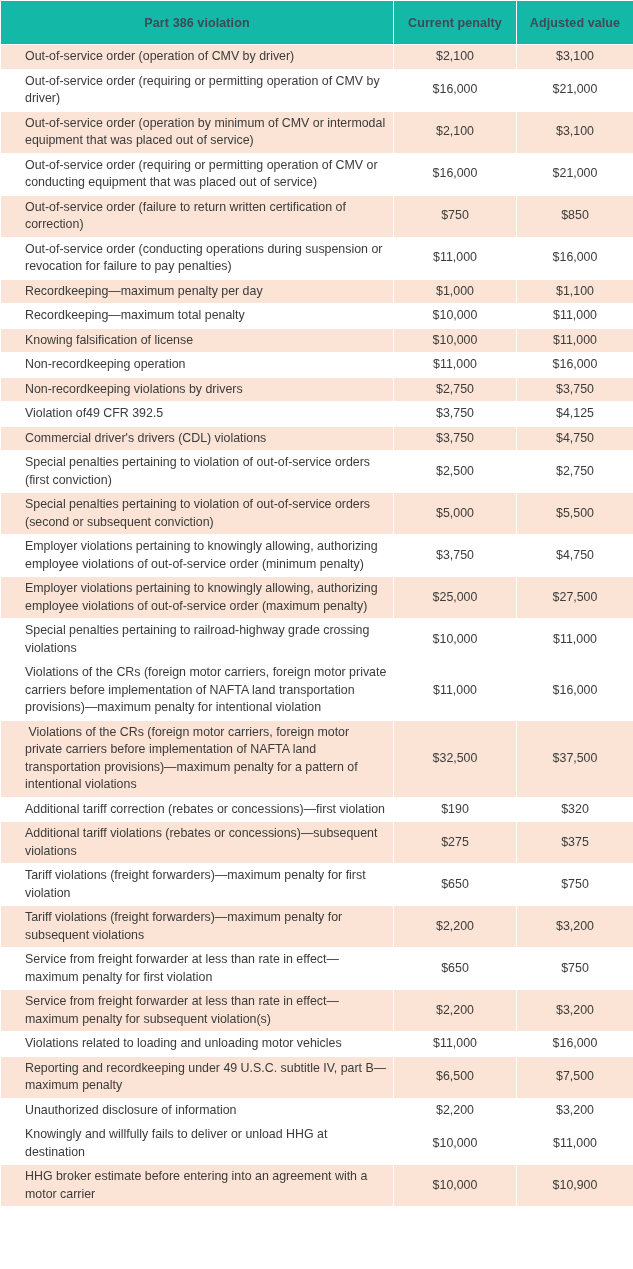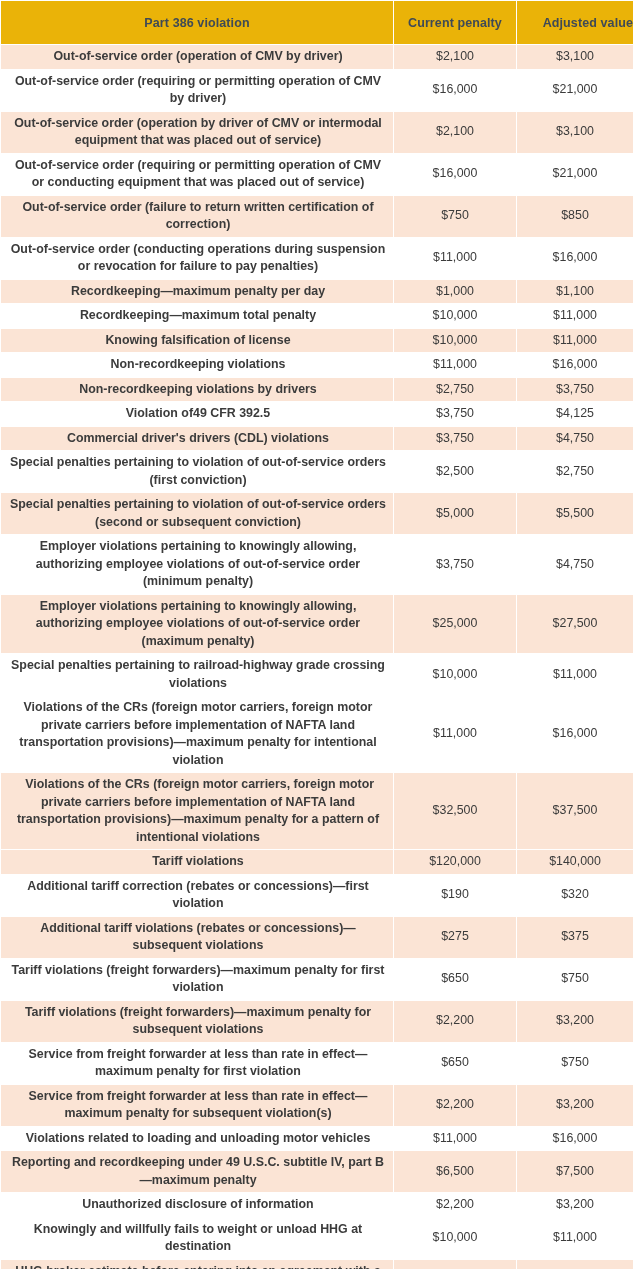--- a/index.html
+++ b/index.html
@@ -30,48 +30,47 @@
     color: #3F4A56;
     font-size: 12.5px;
     font-weight: bold;
     height: 43px;
     vertical-align: middle;
     text-align: center;
     letter-spacing: 0.1px;
   }
   th.col-violation { width: 392px; }
   th.col-current   { width: 122px; }
-  th.col-adjusted  { width: 116px; text-align: right; }
+  th.col-adjusted  { width: 116px; }
 
   tbody td {
     font-size: 12.4px;
     color: #3B3B3B;
     background: #FFFFFF;
     line-height: 17.5px;
   }
   tbody tr.shade td {
     background: #FBE4D5;
   }
   td.violation {
-    text-align: center;
-    padding: 3px 6px 3px 8px;
+    text-align: left;
+    padding: 3px 6px 3px 24px;
     vertical-align: middle;
-    font-weight: bold;
   }
   td.amount {
     text-align: center;
     vertical-align: middle;
     padding: 3px 4px;
   }
   td.violation .txt {
     display: block;
     white-space: pre-wrap;
   }
 </style>
-<style>thead th{background:#eab308;color:#3F4A56;}tbody td{background:#FFFFFF;color:#3B3B3B;}tbody tr.shade td{background:#FBE4D5;}</style></head>
+<style>thead th{background:#14b8a6;color:#3F4A56;}tbody td{background:#FFFFFF;color:#3B3B3B;}tbody tr.shade td{background:#FBE4D5;}</style></head>
 <body>
 
 <table class="penalty-table">
   <thead>
     <tr>
       <th class="col-violation">Part 386 violation</th>
       <th class="col-current">Current penalty</th>
       <th class="col-adjusted">Adjusted value</th>
     </tr>
   </thead>
@@ -85,21 +84,21 @@
       </tr>
       <tr>
         <td class="violation">
           <span class="txt">Out-of-service order (requiring or permitting operation of CMV by driver)</span>
         </td>
         <td class="amount">$16,000</td>
         <td class="amount">$21,000</td>
       </tr>
       <tr class="shade">
         <td class="violation">
-          <span class="txt">Out-of-service order (operation by driver of CMV or intermodal equipment that was placed out of service)</span>
+          <span class="txt">Out-of-service order (operation by minimum of CMV or intermodal equipment that was placed out of service)</span>
         </td>
         <td class="amount">$2,100</td>
         <td class="amount">$3,100</td>
       </tr>
       <tr>
         <td class="violation">
           <span class="txt">Out-of-service order (requiring or permitting operation of CMV or conducting equipment that was placed out of service)</span>
         </td>
         <td class="amount">$16,000</td>
         <td class="amount">$21,000</td>
@@ -134,21 +133,21 @@
       </tr>
       <tr class="shade">
         <td class="violation">
           <span class="txt">Knowing falsification of license</span>
         </td>
         <td class="amount">$10,000</td>
         <td class="amount">$11,000</td>
       </tr>
       <tr>
         <td class="violation">
-          <span class="txt">Non-recordkeeping violations</span>
+          <span class="txt">Non-recordkeeping operation</span>
         </td>
         <td class="amount">$11,000</td>
         <td class="amount">$16,000</td>
       </tr>
       <tr class="shade">
         <td class="violation">
           <span class="txt">Non-recordkeeping violations by drivers</span>
         </td>
         <td class="amount">$2,750</td>
         <td class="amount">$3,750</td>
@@ -209,27 +208,20 @@
         <td class="amount">$11,000</td>
         <td class="amount">$16,000</td>
       </tr>
       <tr class="shade">
         <td class="violation">
           <span class="txt"> Violations of the CRs (foreign motor carriers, foreign motor private carriers before implementation of NAFTA land transportation provisions)—maximum penalty for a pattern of intentional violations</span>
         </td>
         <td class="amount">$32,500</td>
         <td class="amount">$37,500</td>
       </tr>
-      <tr class="shade">
-        <td class="violation">
-          <span class="txt">Tariff violations</span>
-        </td>
-        <td class="amount">$120,000</td>
-        <td class="amount">$140,000</td>
-      </tr>
       <tr>
         <td class="violation">
           <span class="txt">Additional tariff correction (rebates or concessions)—first violation</span>
         </td>
         <td class="amount">$190</td>
         <td class="amount">$320</td>
       </tr>
       <tr class="shade">
         <td class="violation">
           <span class="txt">Additional tariff violations (rebates or concessions)—subsequent violations</span>
@@ -281,21 +273,21 @@
       </tr>
       <tr>
         <td class="violation">
           <span class="txt">Unauthorized disclosure of information</span>
         </td>
         <td class="amount">$2,200</td>
         <td class="amount">$3,200</td>
       </tr>
       <tr>
         <td class="violation">
-          <span class="txt">Knowingly and willfully fails to weight or unload HHG at destination</span>
+          <span class="txt">Knowingly and willfully fails to deliver or unload HHG at destination</span>
         </td>
         <td class="amount">$10,000</td>
         <td class="amount">$11,000</td>
       </tr>
       <tr class="shade">
         <td class="violation">
           <span class="txt">HHG broker estimate before entering into an agreement with a motor carrier</span>
         </td>
         <td class="amount">$10,000</td>
         <td class="amount">$10,900</td>

